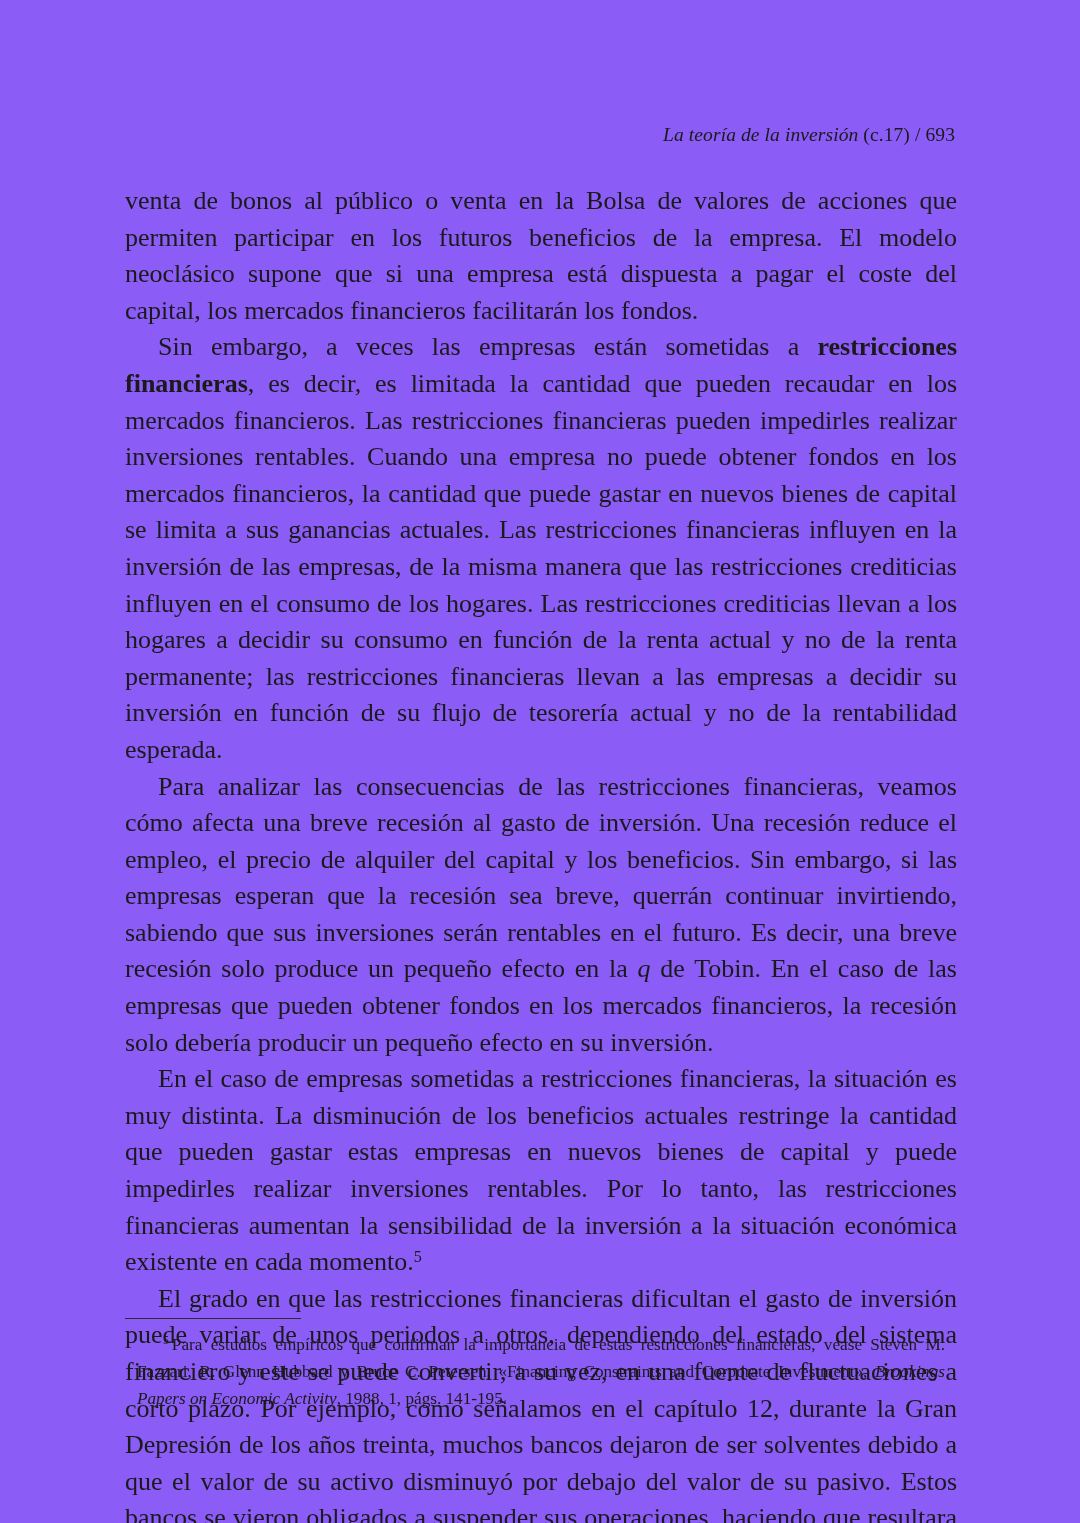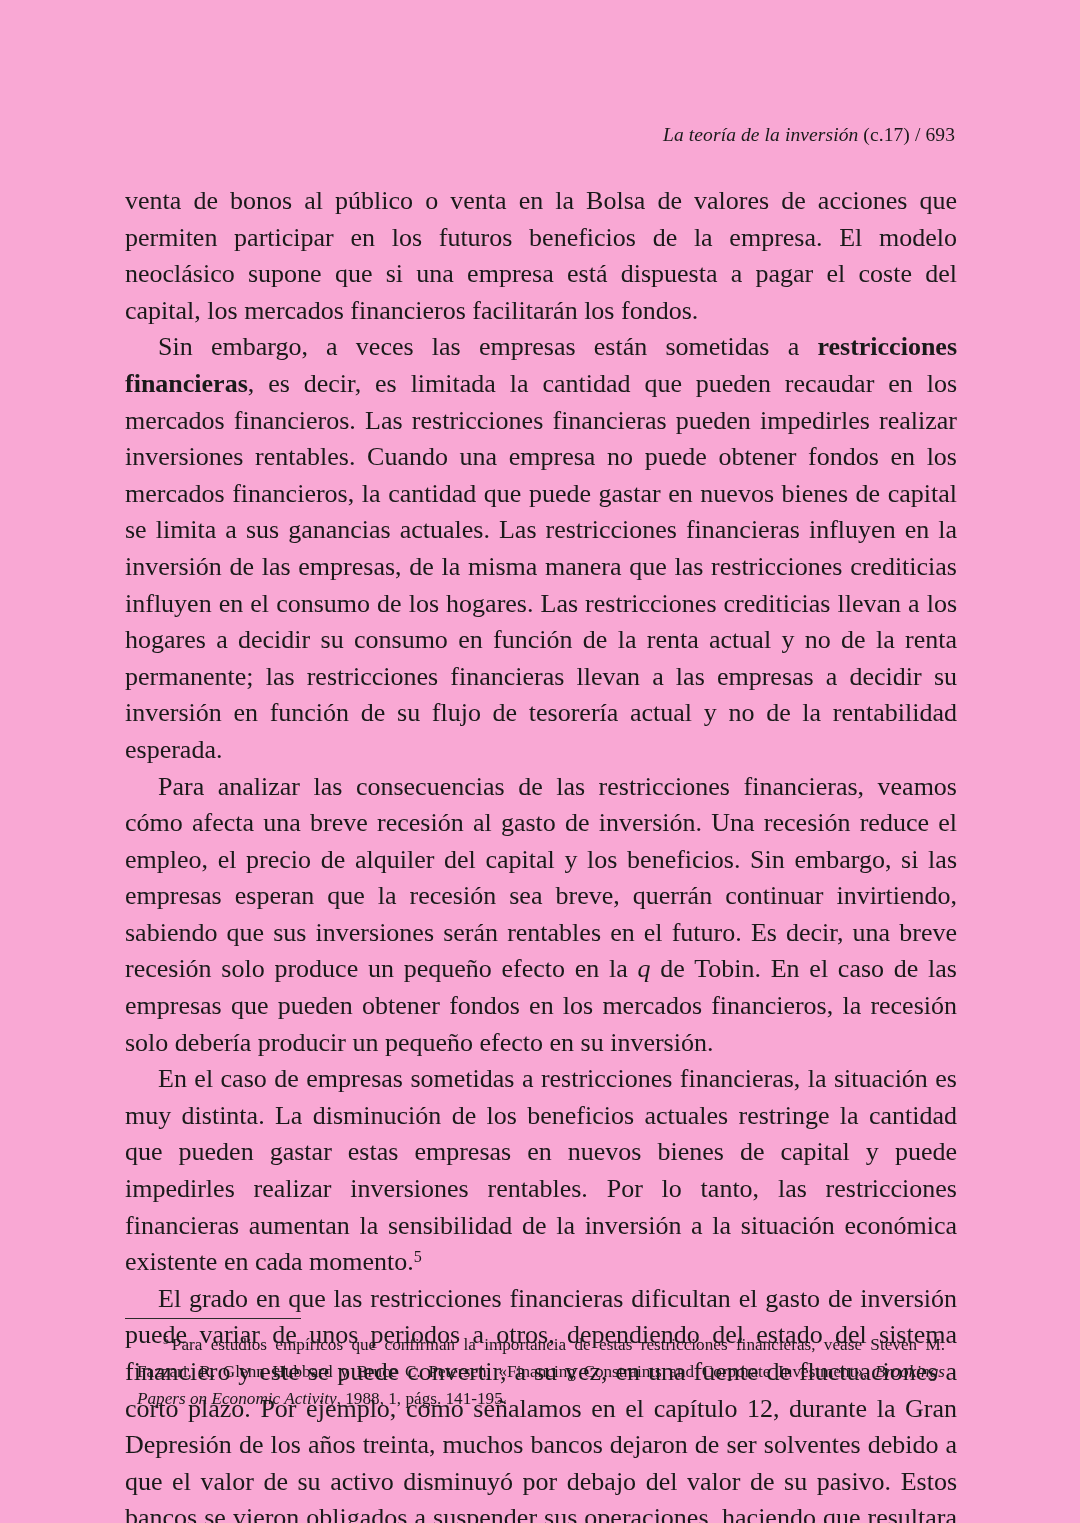--- a/index.html
+++ b/index.html
@@ -8,21 +8,21 @@
     background: #ffffff;
   }
   body {
     font-family: "Liberation Serif", "DejaVu Serif", serif;
     color: #1a1a1a;
   }
   .page {
     position: relative;
     width: 1080px;
     height: 1523px;
-    background: #f9a8d4;
+    background: #8b5cf6;
     overflow: hidden;
     box-sizing: border-box;
   }
   .running-head {
     position: absolute;
     top: 124px;
     left: 125px;
     width: 830px;
     text-align: right;
     font-size: 19.5px;

